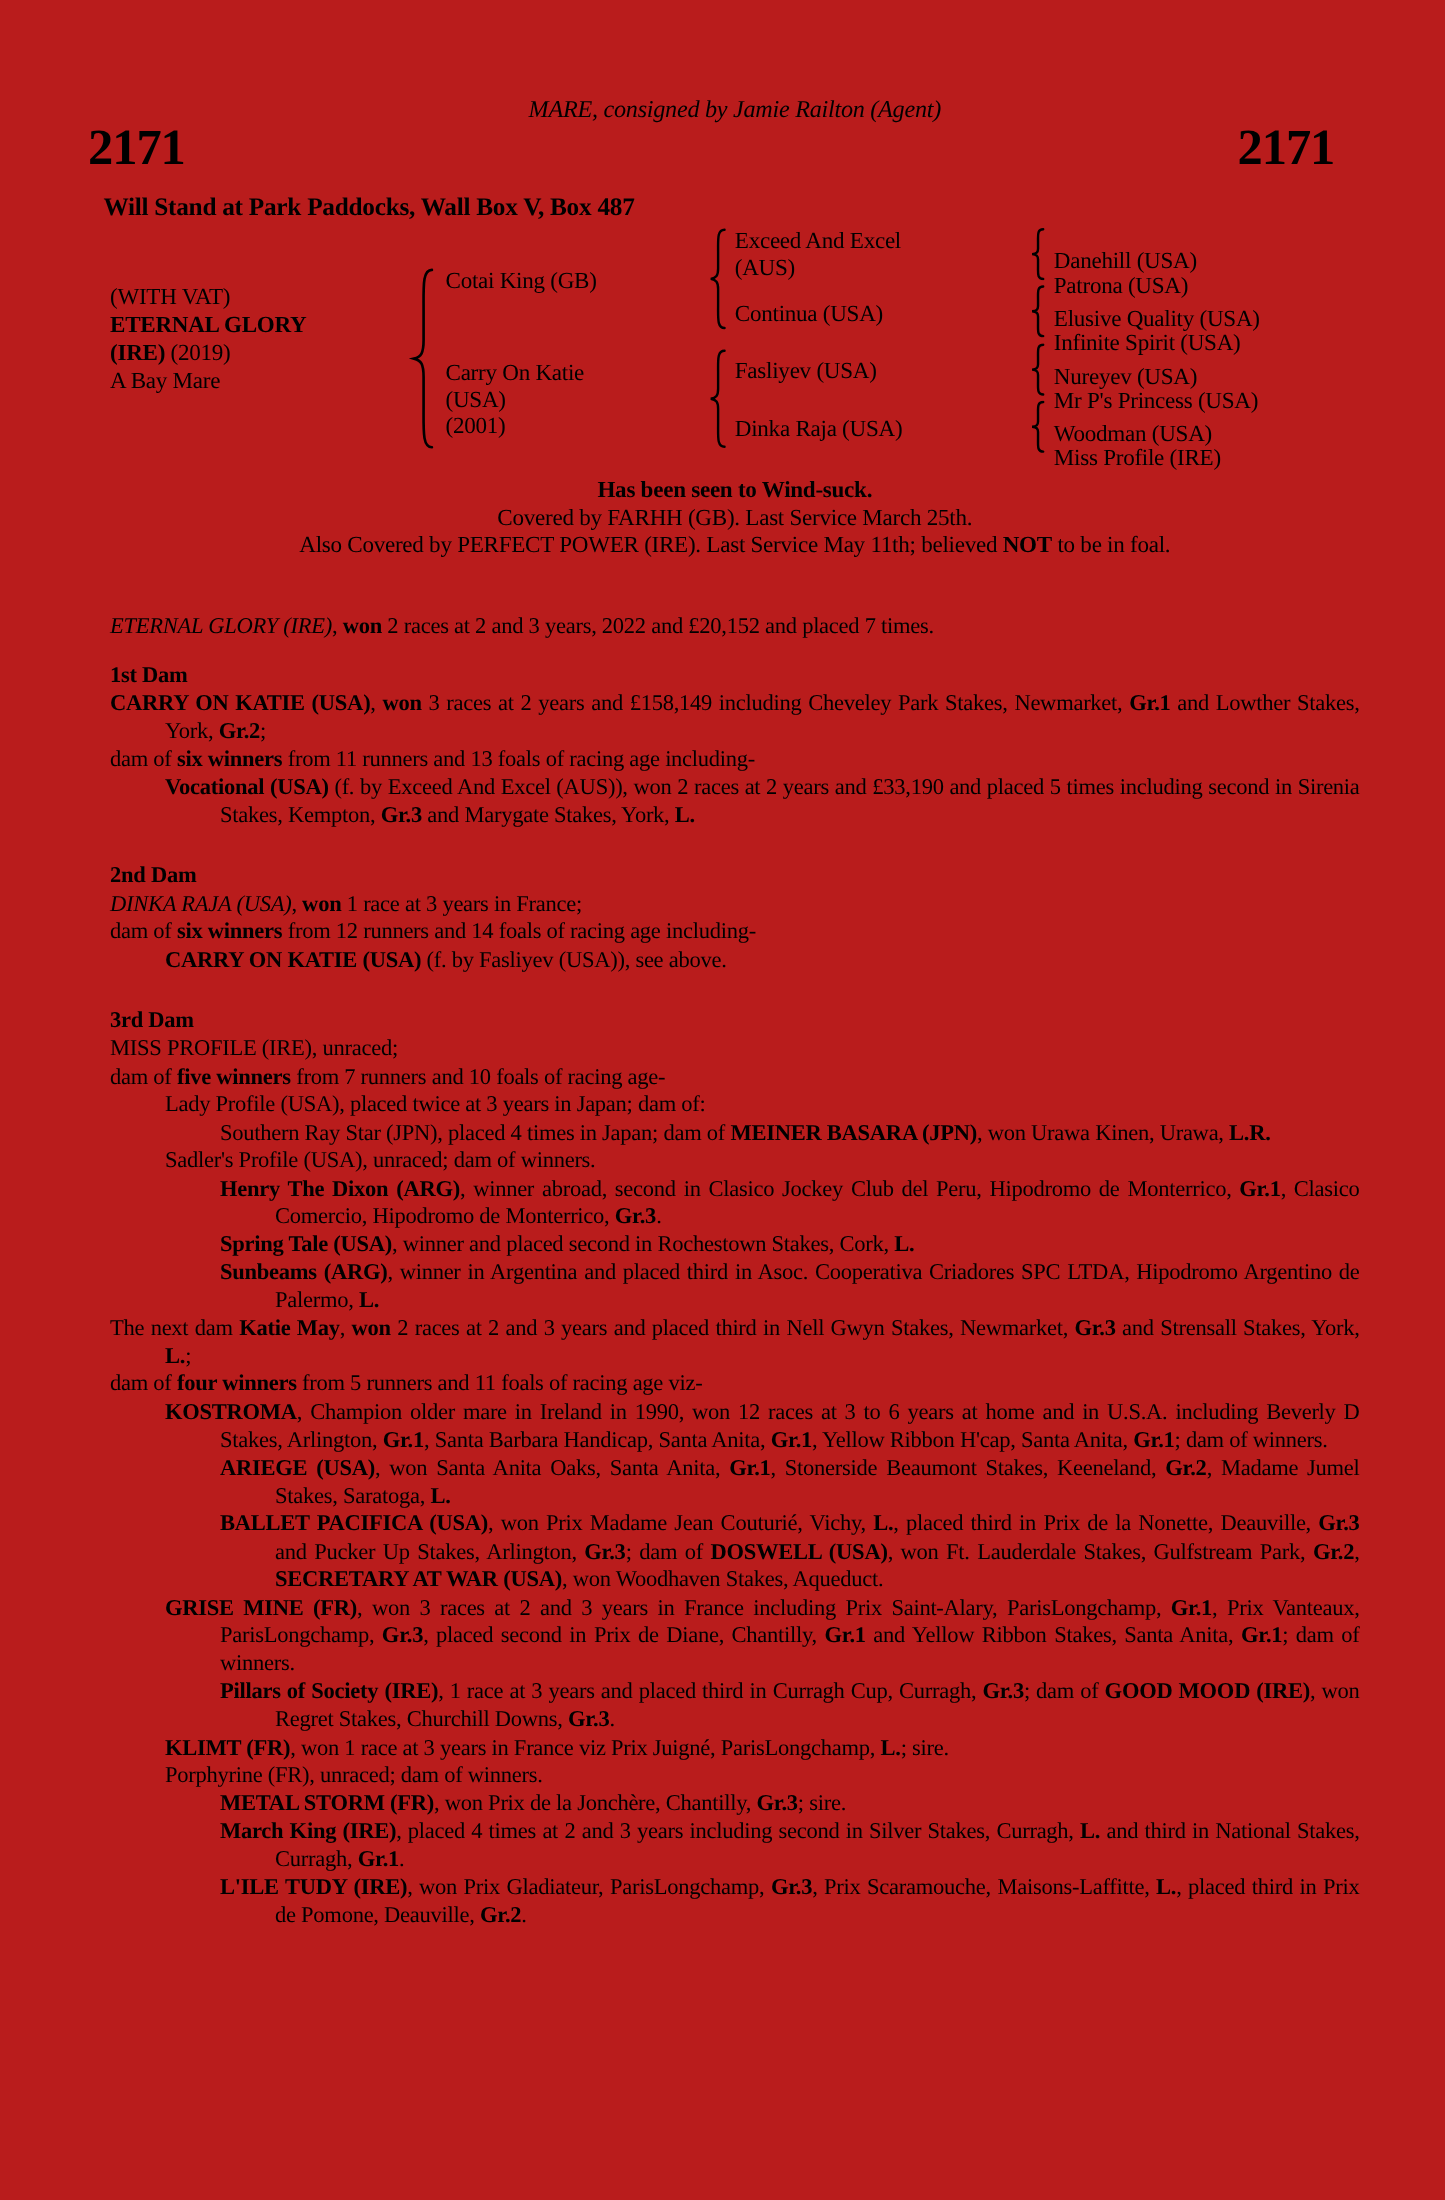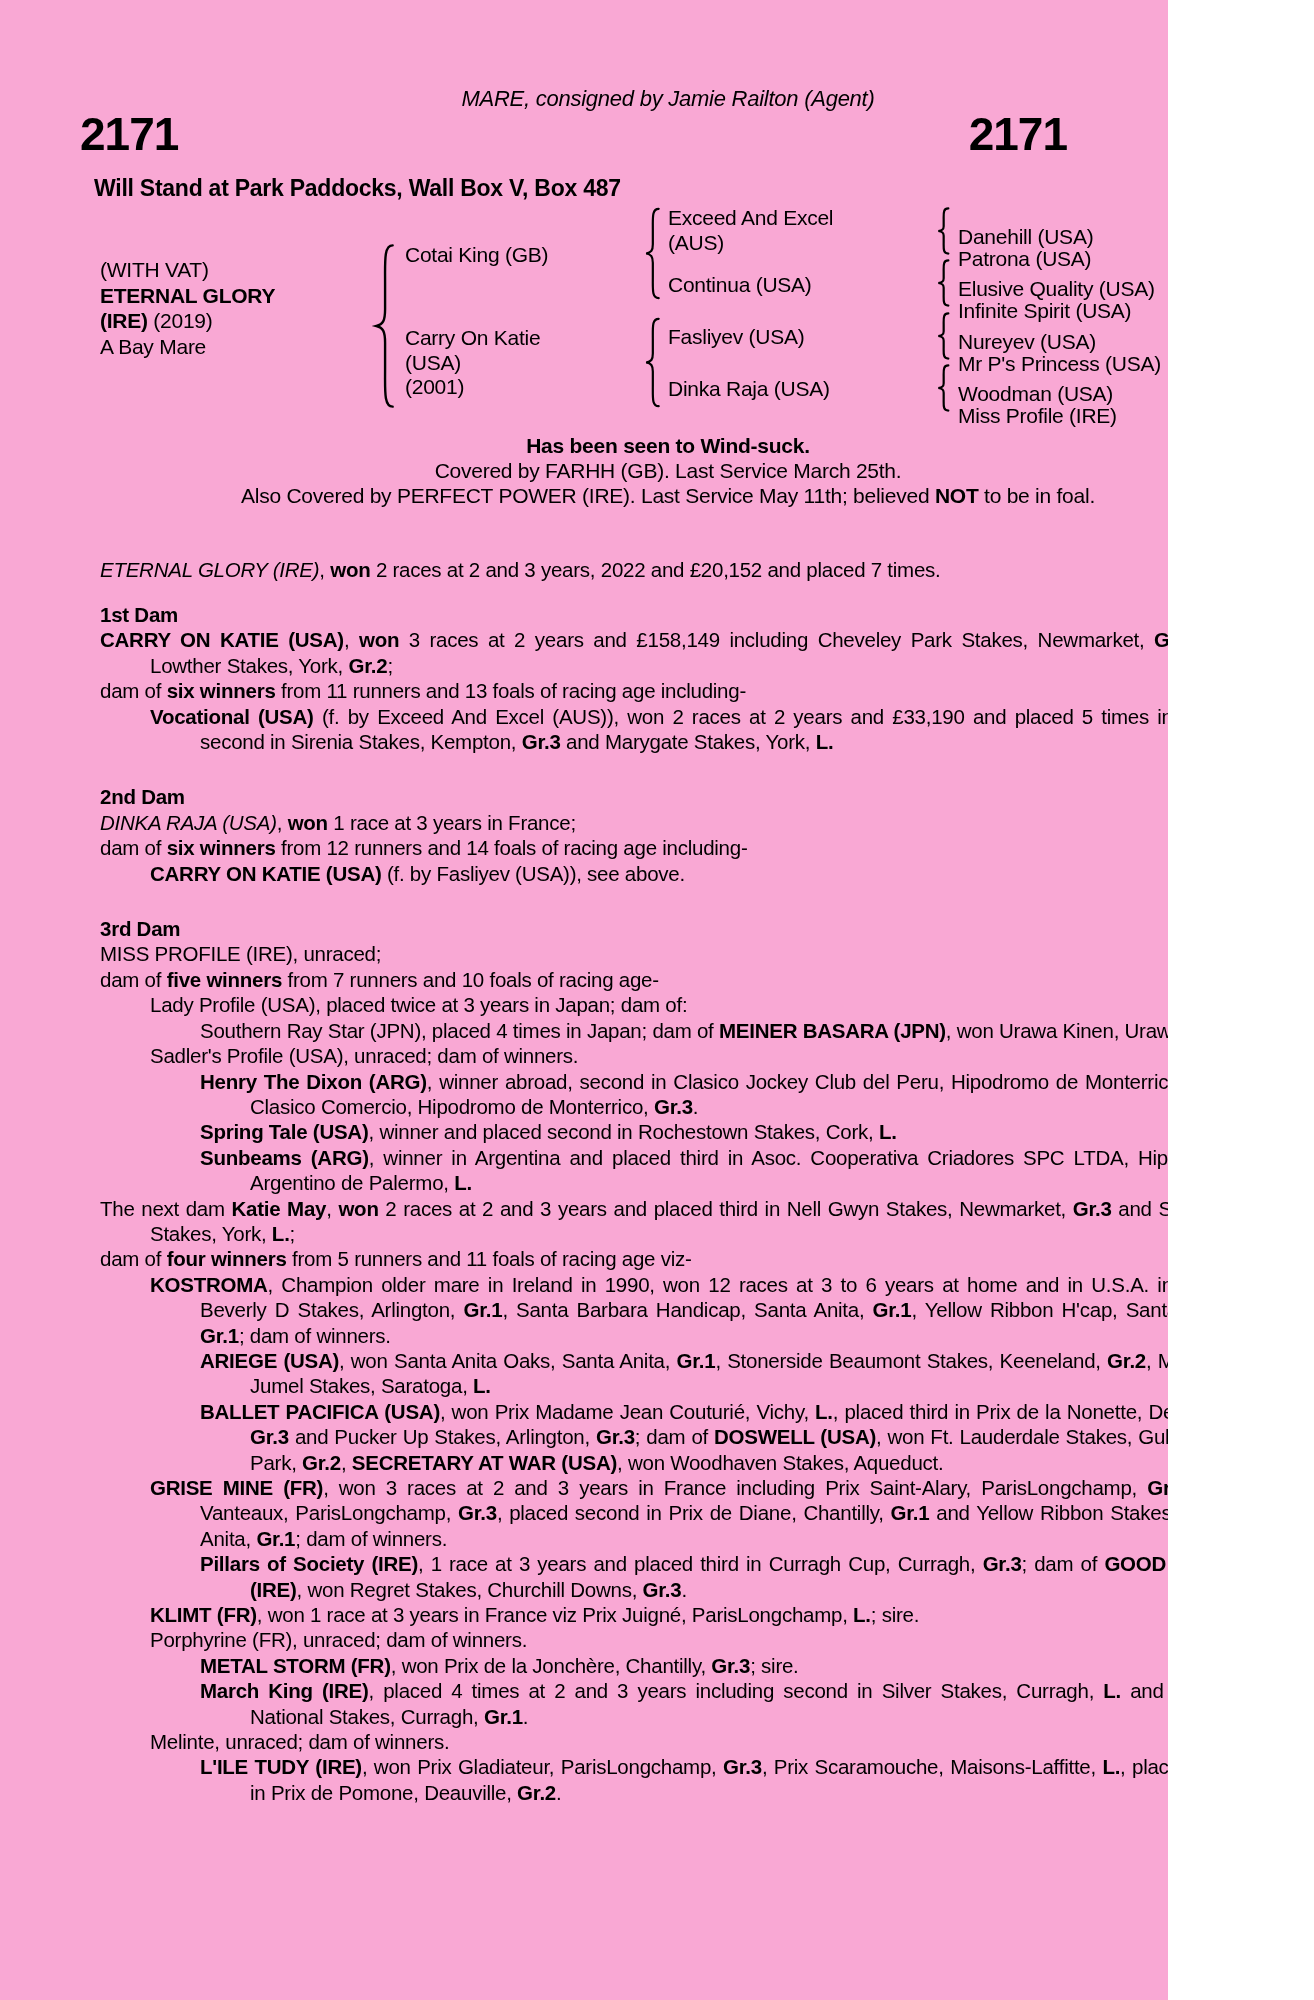--- a/index.html
+++ b/index.html
@@ -1,17 +1,17 @@
 <!DOCTYPE html>
 <html><head>
 <meta charset="utf-8">
 <style>
   html,body{margin:0;padding:0;background:#fff;}
-  .page{position:relative;width:1168px;height:2000px;background:#f9a8d4;color:#000;
-        font-family:Liberation Sans, sans-serif;overflow:hidden;letter-spacing:-0.25px;}
+  .page{position:relative;width:1314px;height:2000px;background:#b91c1c;color:#000;
+        font-family:Liberation Serif, serif;overflow:hidden;letter-spacing:-0.25px;}
   .b{font-weight:bold;}
   .i{font-style:italic;}
   .consignor{position:absolute;left:100px;top:86px;width:1136px;text-align:center;
              font-style:italic;font-size:22px;line-height:26px;}
   .lot{position:absolute;font-size:46px;font-weight:bold;line-height:48px;letter-spacing:-1px;top:110px;}
   .lot-left{left:80px;}
   .lot-right{right:101px;}
   .stand-at{position:absolute;left:94px;top:174px;font-weight:bold;font-size:23px;line-height:28px;}
   
   .ped{position:absolute;left:0;top:0;width:1314px;height:430px;font-size:21px;}
@@ -152,18 +152,17 @@
         <div class="para lvl0">dam of <span class="b">four winners</span> from 5 runners and 11 foals of racing age viz-</div>
         <div class="para lvl1"><span class="b">KOSTROMA</span>, Champion older mare in Ireland in 1990, won 12 races at 3 to 6 years at home and in U.S.A. including Beverly D Stakes, Arlington, <span class="b">Gr.1</span>, Santa Barbara Handicap, Santa Anita, <span class="b">Gr.1</span>, Yellow Ribbon H'cap, Santa Anita, <span class="b">Gr.1</span>; dam of winners.</div>
         <div class="para lvl2"><span class="b">ARIEGE (USA)</span>, won Santa Anita Oaks, Santa Anita, <span class="b">Gr.1</span>, Stonerside Beaumont Stakes, Keeneland, <span class="b">Gr.2</span>, Madame Jumel Stakes, Saratoga, <span class="b">L.</span></div>
         <div class="para lvl2"><span class="b">BALLET PACIFICA (USA)</span>, won Prix Madame Jean Couturié, Vichy, <span class="b">L.</span>, placed third in Prix de la Nonette, Deauville, <span class="b">Gr.3</span> and Pucker Up Stakes, Arlington, <span class="b">Gr.3</span>; dam of <span class="b">DOSWELL (USA)</span>, won Ft. Lauderdale Stakes, Gulfstream Park, <span class="b">Gr.2</span>, <span class="b">SECRETARY AT WAR (USA)</span>, won Woodhaven Stakes, Aqueduct.</div>
         <div class="para lvl1"><span class="b">GRISE MINE (FR)</span>, won 3 races at 2 and 3 years in France including Prix Saint-Alary, ParisLongchamp, <span class="b">Gr.1</span>, Prix Vanteaux, ParisLongchamp, <span class="b">Gr.3</span>, placed second in Prix de Diane, Chantilly, <span class="b">Gr.1</span> and Yellow Ribbon Stakes, Santa Anita, <span class="b">Gr.1</span>; dam of winners.</div>
         <div class="para lvl2"><span class="b">Pillars of Society (IRE)</span>, 1 race at 3 years and placed third in Curragh Cup, Curragh, <span class="b">Gr.3</span>; dam of <span class="b">GOOD MOOD (IRE)</span>, won Regret Stakes, Churchill Downs, <span class="b">Gr.3</span>.</div>
         <div class="para lvl1"><span class="b">KLIMT (FR)</span>, won 1 race at 3 years in France viz Prix Juigné, ParisLongchamp, <span class="b">L.</span>; sire.</div>
         <div class="para lvl1">Porphyrine (FR), unraced; dam of winners.</div>
         <div class="para lvl2"><span class="b">METAL STORM (FR)</span>, won Prix de la Jonchère, Chantilly, <span class="b">Gr.3</span>; sire.</div>
         <div class="para lvl2"><span class="b">March King (IRE)</span>, placed 4 times at 2 and 3 years including second in Silver Stakes, Curragh, <span class="b">L.</span> and third in National Stakes, Curragh, <span class="b">Gr.1</span>.</div>
-        <div class="para lvl1">Melinte, unraced; dam of winners.</div>
         <div class="para lvl2"><span class="b">L'ILE TUDY (IRE)</span>, won Prix Gladiateur, ParisLongchamp, <span class="b">Gr.3</span>, Prix Scaramouche, Maisons-Laffitte, <span class="b">L.</span>, placed third in Prix de Pomone, Deauville, <span class="b">Gr.2</span>.</div>
       </div>
     </div>
 
 </div>
 
 </body></html>

